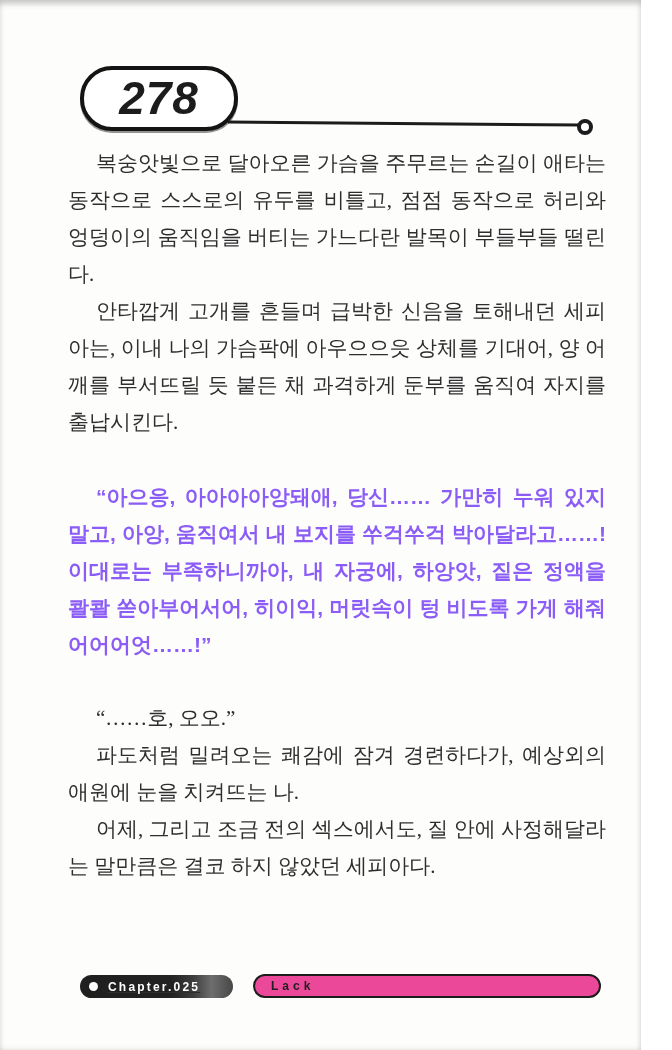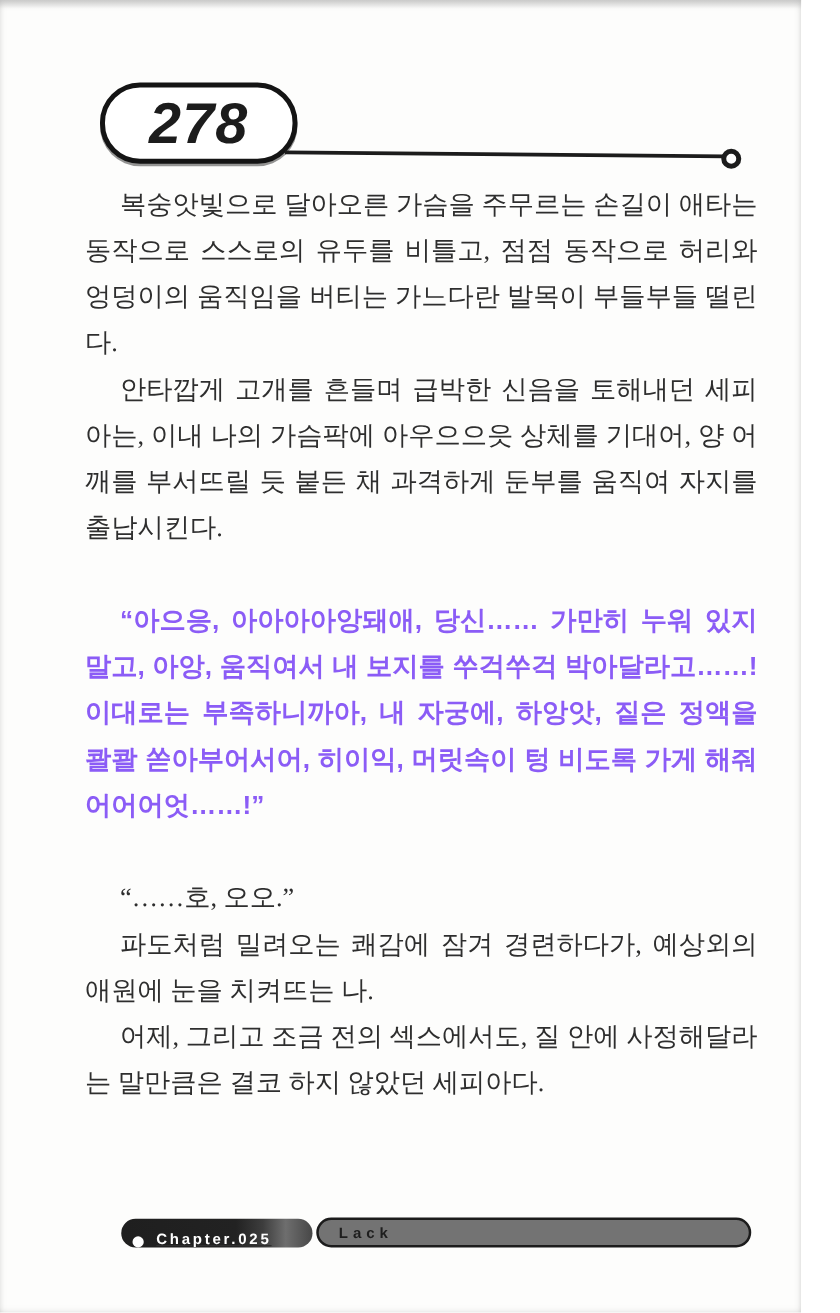--- a/index.html
+++ b/index.html
@@ -74,25 +74,25 @@
   .textblock p.gap-before { margin-top: 37px; }
   .textblock p.em {
     font-family: "Liberation Sans", "DejaVu Sans", sans-serif;
     font-weight: 600;
     color: #8b5cf6;
   }
 
   
   .footer-chapter-pill {
     position: absolute;
-    left: 97px; top: 975px;
+    left: 80px; top: 975px;
     width: 153px; height: 23px;
     border-radius: 13px;
     background: linear-gradient(90deg, #1f1f1f 0%, #222 60%, #3d3d3d 74%, #6e6e6e 86%, #474747 100%);
-    display: flex; align-items: flex-end;
+    display: flex; align-items: center;
     box-sizing: border-box;
     padding-left: 9px;
     text-decoration: underline;
   }
   .footer-chapter-pill .bullet {
     width: 9px; height: 9px;
     background: #fff;
     border-radius: 50%;
     flex: 0 0 auto;
   }
@@ -105,21 +105,21 @@
     margin-left: 10px;
     white-space: nowrap;
   }
   .footer-series-pill {
     position: absolute;
     left: 253px; top: 974px;
     width: 348px; height: 24px;
     box-sizing: border-box;
     border: 2px solid #1c1c1c;
     border-radius: 13px;
-    background: #737373;
+    background: #ec4899;
     display: flex; align-items: center;
     padding-left: 16px;
   }
   .footer-series-pill .label {
     font-family: "Liberation Sans", "DejaVu Sans", sans-serif;
     font-size: 12px;
     font-weight: 600;
     letter-spacing: 4px;
     color: #1e1e1e;
     white-space: nowrap;

